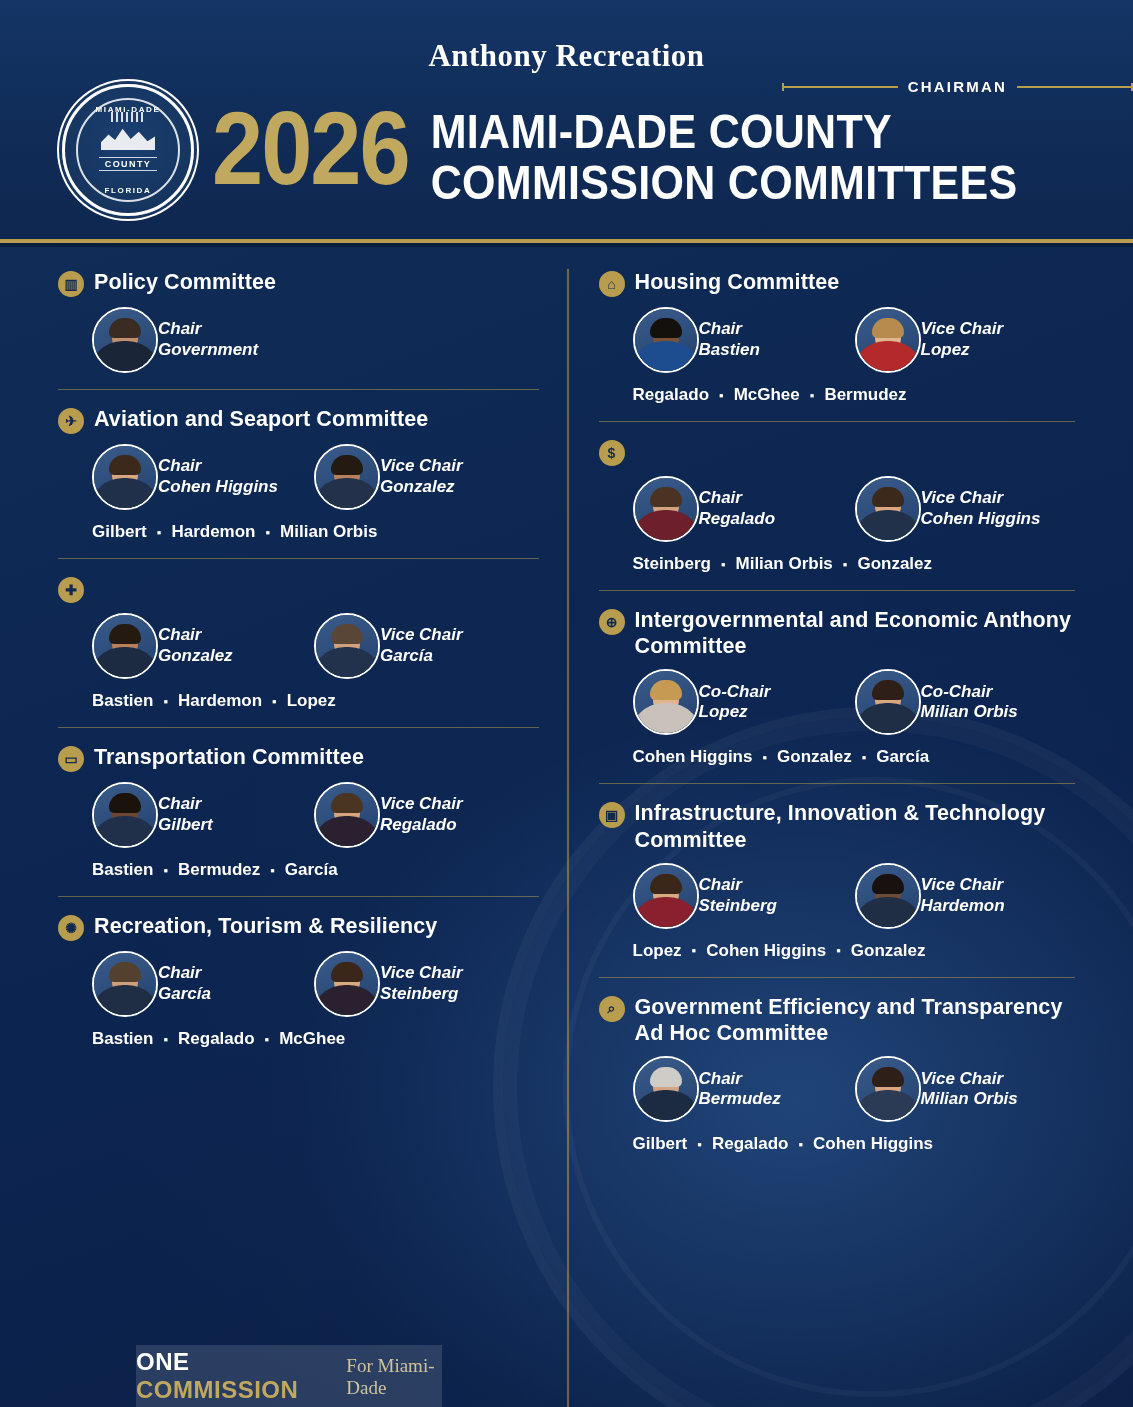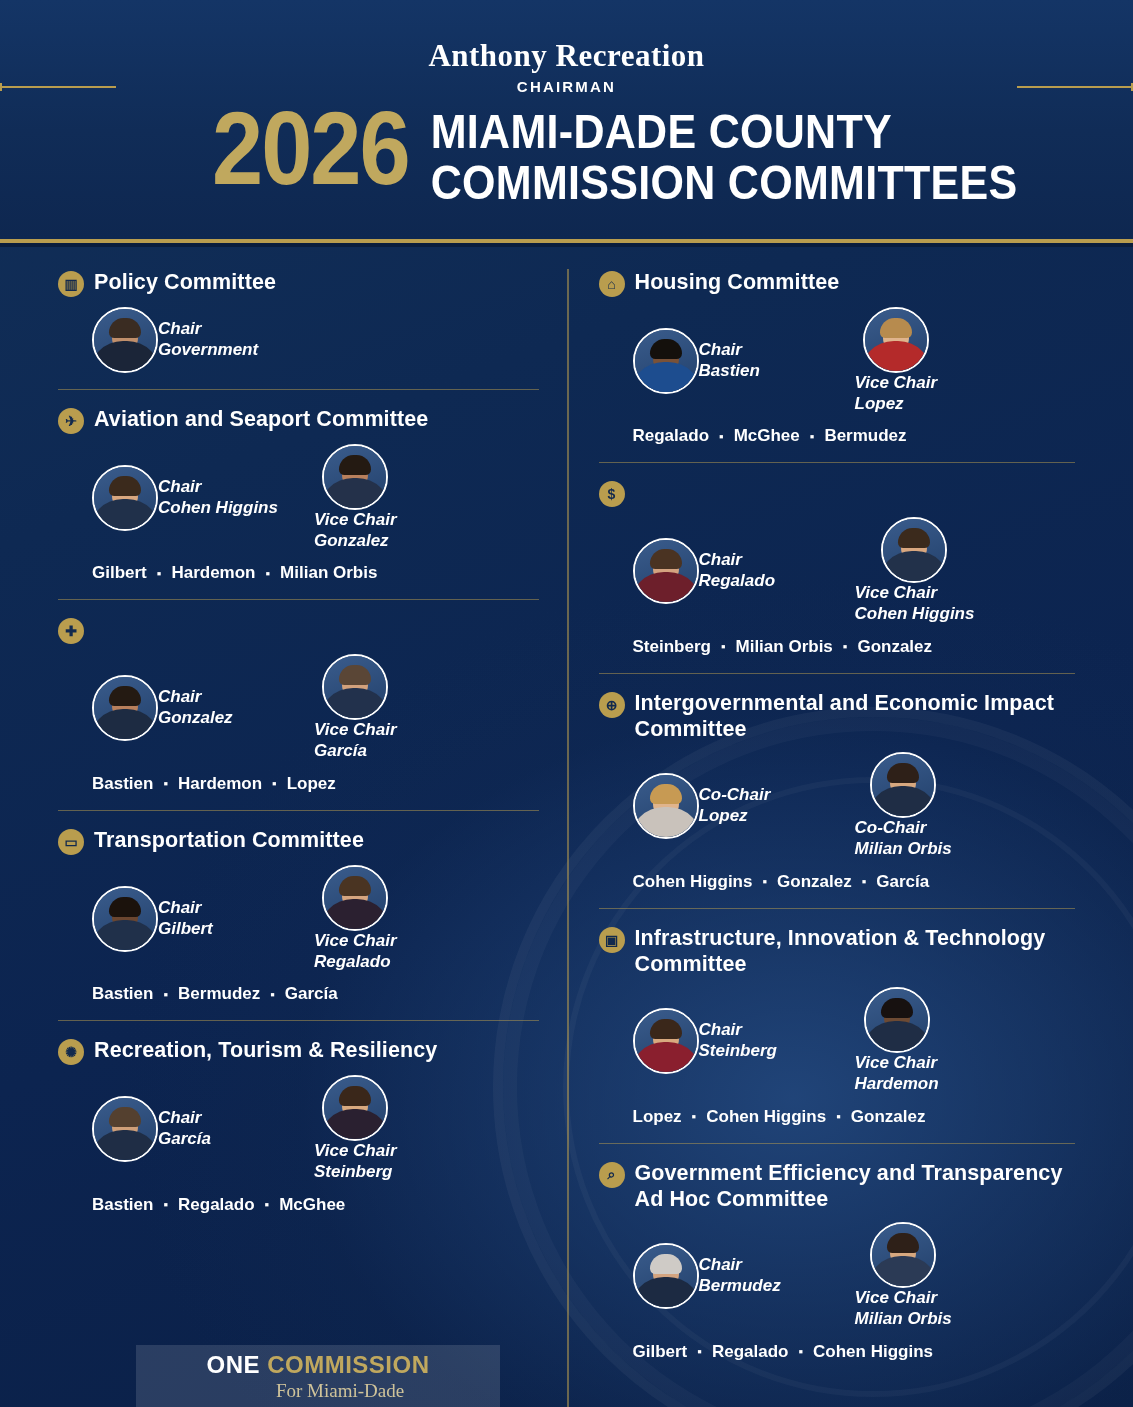--- a/index.html
+++ b/index.html
@@ -47,21 +47,21 @@
     text-align: center;
   }
   .chairman-name {
     font-family: "Liberation Serif", serif;
     font-weight: bold;
     font-size: 31px;
     color: #ffffff;
     letter-spacing: 0.5px;
   }
   .chairman-rule {
-    display: flex; align-items: center; justify-content: space-between;
+    display: flex; align-items: center; justify-content: flex-end;
     gap: 10px; margin-top: 4px;
   }
   .chairman-rule .ln {
     width: 116px; height: 2px; background: #b99d4e; position: relative;
   }
   .chairman-rule .ln:before {
     content: ""; position: absolute; top: -3px; width: 2px; height: 8px; background: #b99d4e;
   }
   .chairman-rule .ln.left:before { left: 0; }
   .chairman-rule .ln.right:before { right: 0; }
@@ -167,21 +167,21 @@
     font-size: 21.5px;
     line-height: 1.22;
     letter-spacing: 0.1px;
   }
   .officers {
     display: flex;
     margin-top: 10px;
     padding-left: 34px;
   }
   .officer { display: flex; align-items: center; width: 222px; }
-  .officer.second { width: auto; flex-direction: column; }
+  .officer.second { width: auto; }
   .ph {
     width: 66px; height: 66px; border-radius: 50%;
     border: 2px solid #ffffff;
     background: #2c4a75;
     overflow: hidden; position: relative;
     flex: 0 0 auto;
   }
   .ph i {
     position: absolute; left: 0; right: 0; bottom: 0; top: 0;
     display: block;
@@ -222,23 +222,23 @@
     font-size: 17px;
     display: flex; align-items: center; gap: 10px;
     flex-wrap: wrap;
   }
   .members .dot { color: #ffffff; font-size: 13px; }
 
   
   .footer-logo {
     position: absolute;
     left: 136px; bottom: 0;
-    width: 364px; height: 62px;
+    width: 306px; height: 62px;
     background: rgba(255,255,255,0.13);
-    display: flex; flex-direction: column; align-items: center; justify-content: center;
+    display: flex; flex-direction: row; align-items: center; justify-content: center;
   }
   .fl-1 { font-size: 24px; font-weight: bold; letter-spacing: 0.5px; color: #ffffff; }
   .fl-1 b { color: #c0a85e; }
   .fl-2 { font-family: "Liberation Serif", serif; font-size: 19px; color: #cfc39a; margin-top: 1px; margin-left: 44px; }
 </style>
 </head>
 <body>
 
 <div class="page">
   <div class="watermark"></div>
@@ -246,20 +246,29 @@
   <div class="header">
     <div class="chairman-block">
       <div class="chairman-name">Anthony Recreation</div>
       <div class="chairman-rule">
         <span class="ln left"></span>
         <span class="chairman-title">CHAIRMAN</span>
         <span class="ln right"></span>
       </div>
     </div>
 
+    <div class="seal">
+      <div class="seal-inner">
+        <div class="seal-top-text">MIAMI-DADE</div>
+        <div class="seal-rays"></div>
+        <div class="seal-emblem"></div>
+        <div class="seal-mid-text">COUNTY</div>
+        <div class="seal-bottom-text">FLORIDA</div>
+      </div>
+    </div>
 
     <div class="title-block">
       <div class="year">2026</div>
       <div class="maintitle">
         <div>MIAMI-DADE COUNTY</div>
         <div>COMMISSION COMMITTEES</div>
       </div>
     </div>
   </div>
 
@@ -502,21 +511,21 @@
             <span>Steinberg</span>
             <span class="dot">▪</span>
             <span>Milian Orbis</span>
             <span class="dot">▪</span>
             <span>Gonzalez</span>
           </div>
         </div>
         <div class="committee">
           <div class="c-head">
             <div class="c-icon">⊕</div>
-            <div class="c-name">Intergovernmental and Economic Impact Committee</div>
+            <div class="c-name">Intergovernmental and Economic Anthony Committee</div>
           </div>
           <div class="officers">
             <div class="officer">
               <div class="ph" style="--skin: #e0b48c; --suit: #c9c2bb; --hair: #c79a53;">
                 <span class="bg"></span>
                 <i></i>
                 <span class="hair"></span>
               </div>
               <div class="o-text">
                 <div class="o-role">Co-Chair</div>

